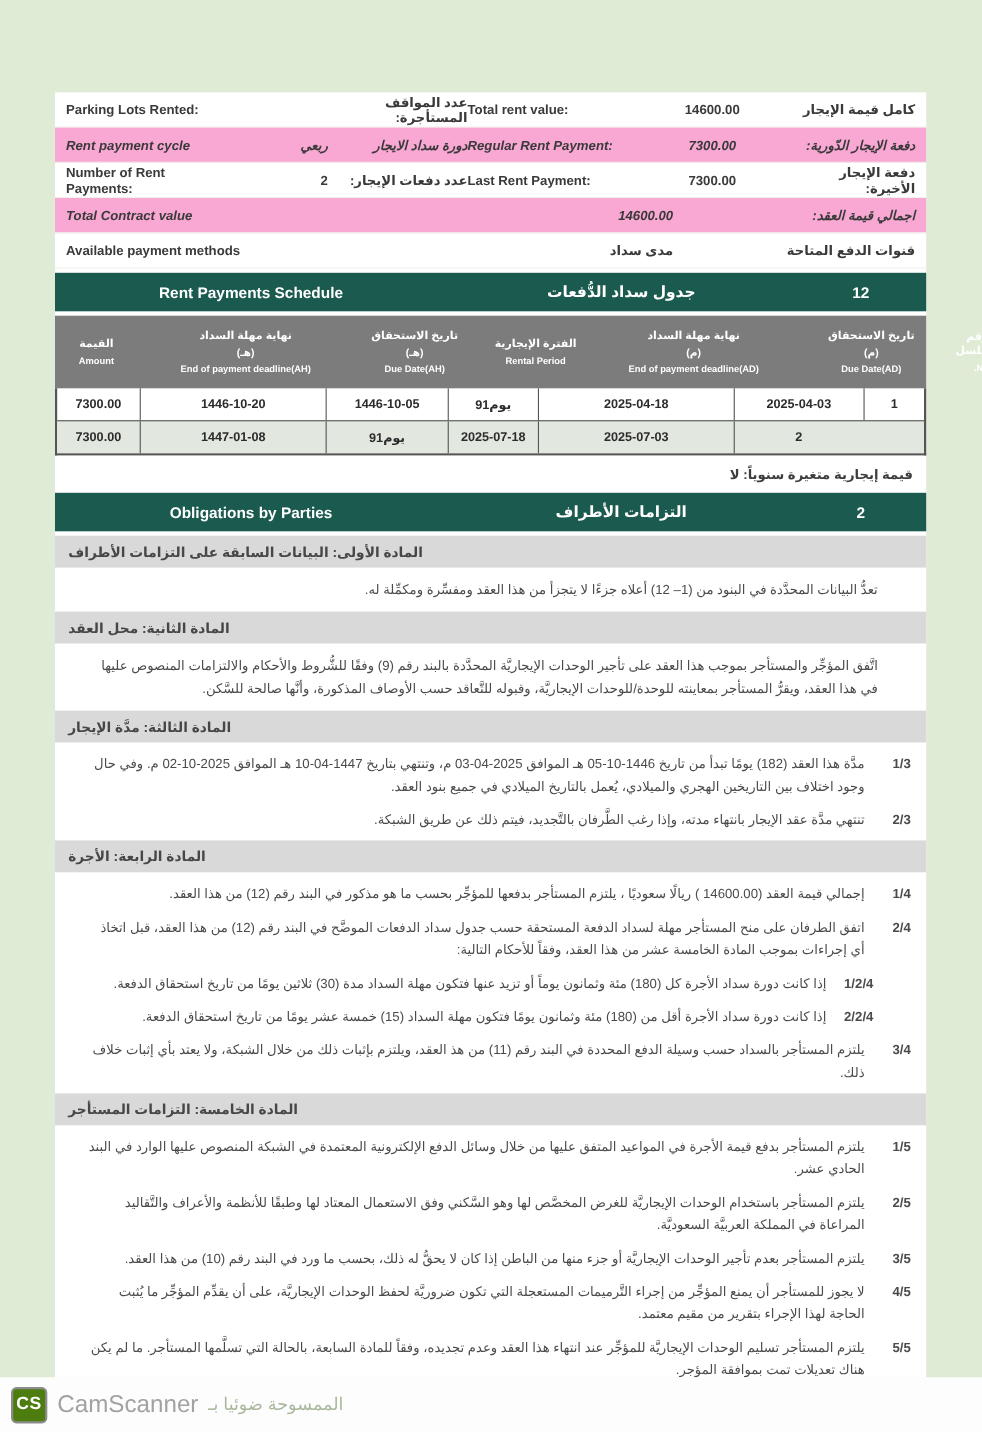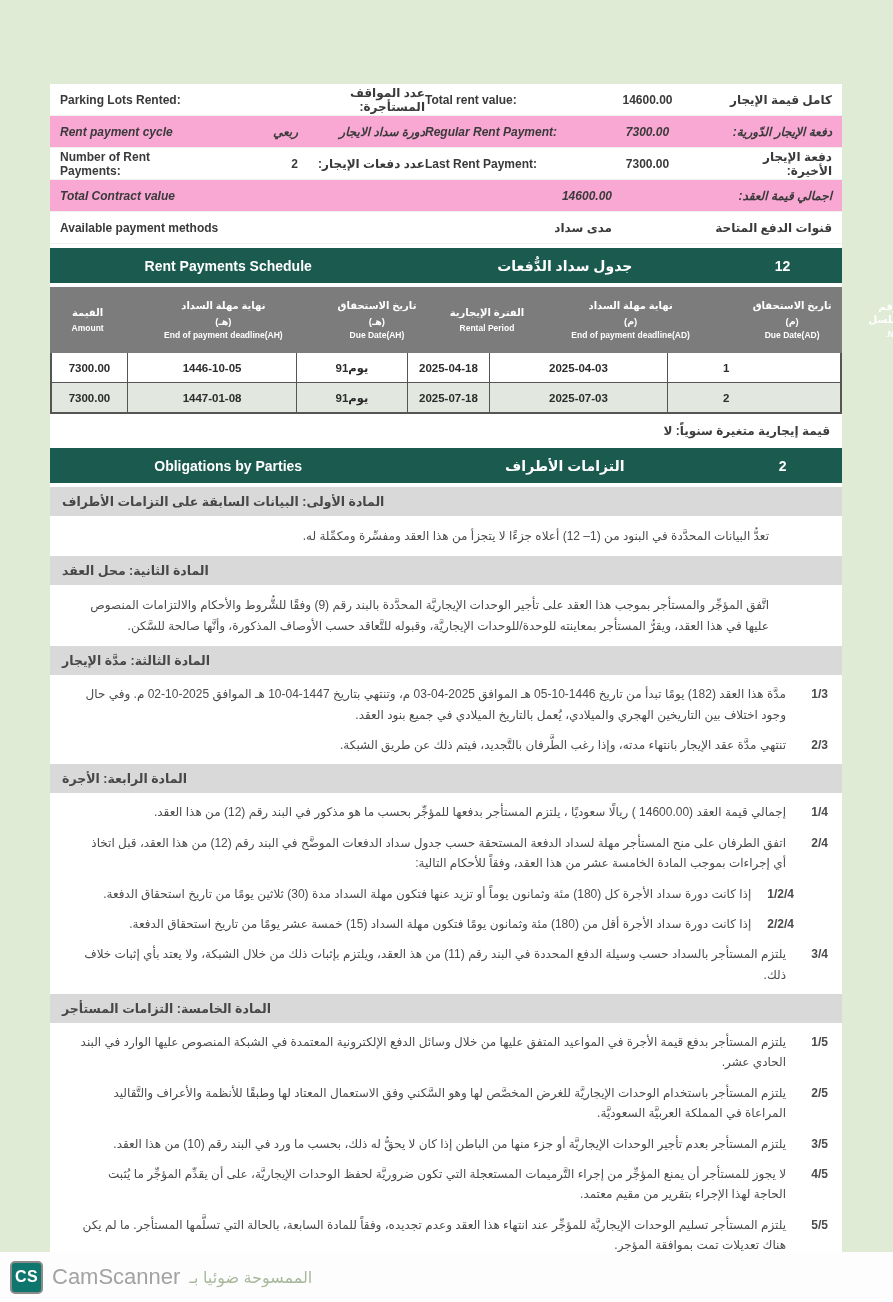--- a/index.html
+++ b/index.html
@@ -49,32 +49,32 @@
   .sched-row .bc{font-size:11.5px;font-weight:bold;color:#2c2c2c;text-align:center;
     border-left:1.5px solid #555;align-self:stretch;display:flex;align-items:center;justify-content:center;}
   .sched-row .bc:first-child{border-left:none;}
   .var-note{direction:rtl;text-align:right;font-size:12px;font-weight:bold;color:#3d3d3d;
     padding:10px 12px 6px 12px;}
   
   .band{background:#d9d9d9;min-height:29px;display:flex;align-items:center;
     justify-content:flex-end;direction:rtl;padding:0 12px;margin:4px 0;
     font-size:12.5px;font-weight:bold;color:#474747;}
   .para{direction:rtl;text-align:right;font-size:12px;color:#4b4b4b;
-    line-height:1.7;padding:6px 73px 6px 28px;}
+    line-height:1.7;padding:6px 44px 6px 28px;}
   .clause{direction:rtl;display:flex;gap:16px;padding:5px 14px 5px 28px;
     font-size:12px;color:#4b4b4b;line-height:1.7;}
   .clause.sub{padding-right:48px;}
   .clause .num{flex:0 0 auto;min-width:26px;font-weight:bold;color:#4b4b4b;}
   .clause .txt{flex:1 1 auto;text-align:right;}
   .page-no{text-align:center;color:#4f4f4f;font-size:13px;font-weight:bold;
     letter-spacing:2px;padding:26px 0 4px 0;}
   
   .footer{position:absolute;left:0;top:1252px;width:893px;height:50px;background:#fdfdfd;
     display:flex;align-items:center;gap:9px;padding-left:10px;box-sizing:border-box;}
-  .cs-badge{width:33px;height:33px;background:#0f766e;border:2px solid #8b8b8b;border-radius:5px;
+  .cs-badge{width:33px;height:33px;background:#4d7c0f;border:2px solid #8b8b8b;border-radius:5px;
     box-sizing:border-box;display:flex;align-items:center;justify-content:center;
     color:#fff;font-weight:bold;font-size:16px;letter-spacing:0.5px;}
   .cs-brand{color:#a2a2a2;font-size:22px;}
   .cs-ar{color:#a9b89d;font-size:16px;direction:rtl;margin-right:2px;}
 </style>
 </head>
 <body>
 
 <div class="card">
 
@@ -151,20 +151,21 @@
         <div class="e">Due Date(AD)</div>
       </div>
       <div class="hc">
         <div class="a">الرَّقم المسلسل</div>
         <div class="e">.No</div>
       </div>
     </div>
   <div class="sched-body" id="schedBody">
       <div class="sched-row">
         <div class="bc">7300.00</div>
+        <div class="bc">1446-10-20</div>
         <div class="bc">1446-10-05</div>
         <div class="bc">91يوم</div>
         <div class="bc">2025-04-18</div>
         <div class="bc">2025-04-03</div>
         <div class="bc">1</div>
       </div>
       <div class="sched-row alt">
         <div class="bc">7300.00</div>
         <div class="bc">1447-01-08</div>
         <div class="bc">91يوم</div>

